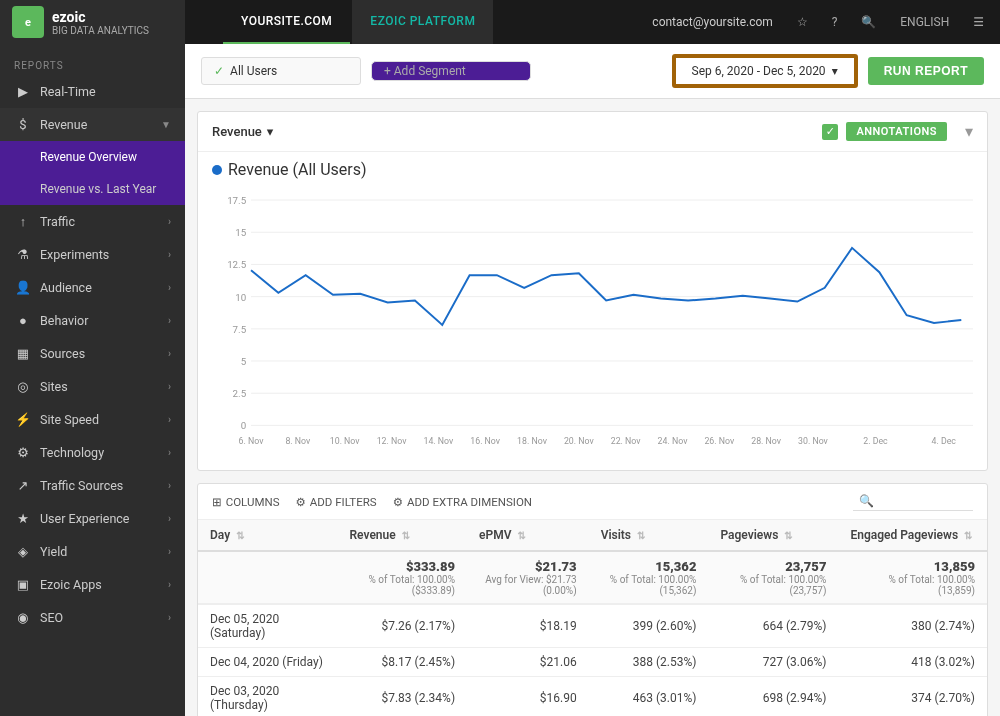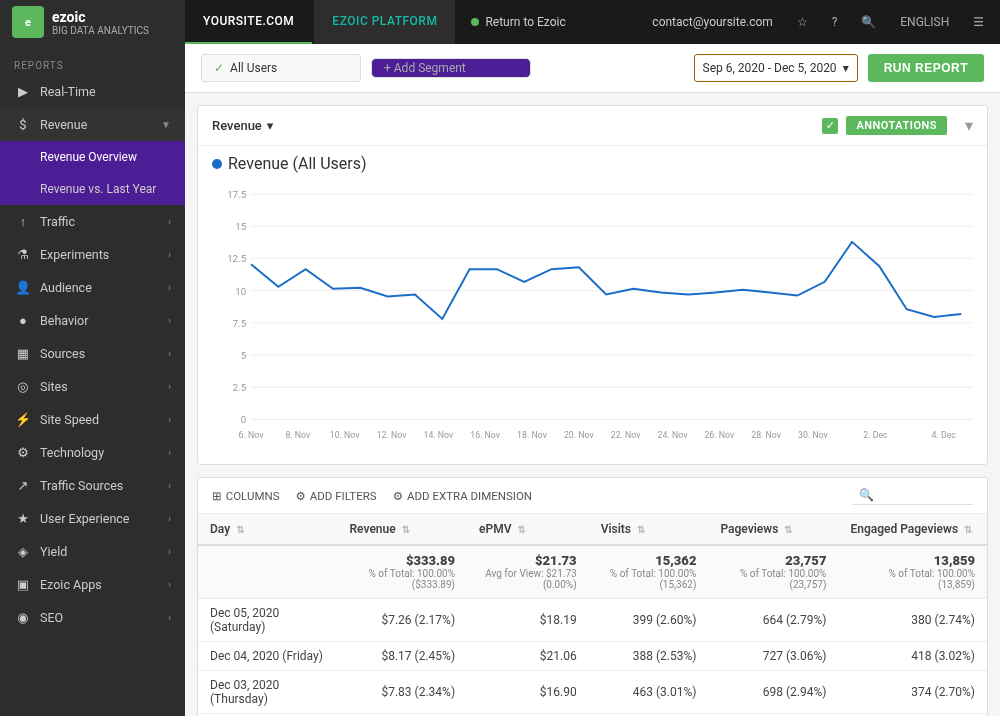--- a/index.html
+++ b/index.html
@@ -43,21 +43,21 @@
       padding: 0 18px;
       display: flex;
       align-items: center;
       font-size: 12px;
       font-weight: 500;
       cursor: pointer;
       border-bottom: 2px solid transparent;
       text-transform: uppercase;
       letter-spacing: 0.5px;
     }
-    .nav-tab.active { color: white; border-bottom-color: #5cb85c; }
+    .nav-tab.active { color: white; border-bottom-color: #5cb85c; margin-left: 38px; }
     .nav-tab-ezoic { background: #2d2d2d; margin-left: 2px; }
     .nav-return { color: #ccc; padding: 0 16px; display: flex; align-items: center; font-size: 12px; cursor: pointer; }
     .nav-return .dot { width: 8px; height: 8px; background: #5cb85c; border-radius: 50%; margin-right: 6px; }
     .nav-right { margin-left: auto; display: flex; align-items: center; gap: 24px; padding-right: 16px; color: #ccc; font-size: 12px; }
     .nav-icon { cursor: pointer; opacity: 0.8; }
 
     
     .main-layout { display: flex; flex: 1; overflow: hidden; }
 
     
@@ -118,23 +118,23 @@
       border: 1px solid #ddd;
       border-radius: 5px;
       padding: 2px 12px;
       font-size: 12px;
       color: #aaa;
       min-width: 160px;
     }
     .date-range {
       margin-left: auto;
       background: white;
-      border: 1px solid #a16207;
+      border: 4px solid #a16207;
       border-radius: 3px;
-      padding: 6px 8px;
+      padding: 6px 16px;
       font-size: 12px;
       display: flex;
       align-items: center;
       gap: 6px;
       cursor: pointer;
     }
     .run-btn {
       background: #5cb85c;
       color: white;
       border: none;
@@ -272,24 +272,20 @@
   <div class="logo-area">
     <div class="logo-icon">e</div>
     <div>
       <span class="logo-text">ezoic</span>
       <span class="logo-sub">BIG DATA ANALYTICS</span>
     </div>
   </div>
   <div class="nav-tabs">
     <div class="nav-tab active">YOURSITE.COM</div>
     <div class="nav-tab nav-tab-ezoic">EZOIC PLATFORM</div>
-    <div class="nav-return">
-      <span class="dot"></span>
-      <span>Return to Ezoic</span>
-    </div>
   </div>
   <div class="nav-right">
     <span>contact@yoursite.com</span>
     <span class="nav-icon">☆</span>
     <span class="nav-icon">?</span>
     <span class="nav-icon">🔍</span>
     <span class="nav-icon">ENGLISH</span>
     <span class="nav-icon">☰</span>
   </div>
 </div>

